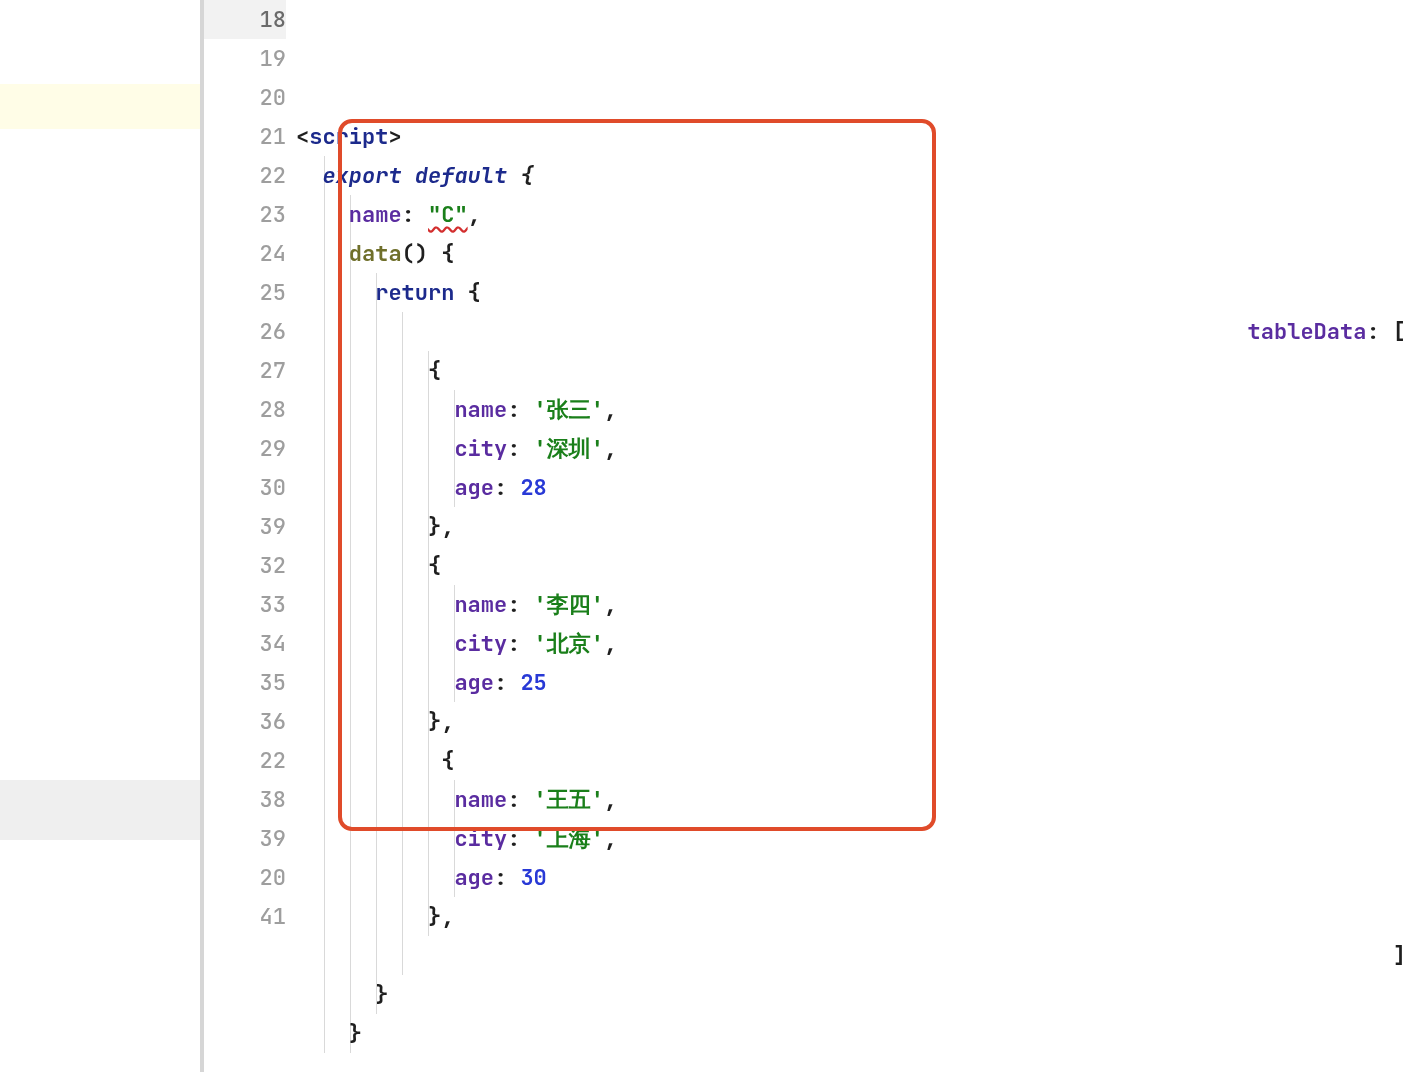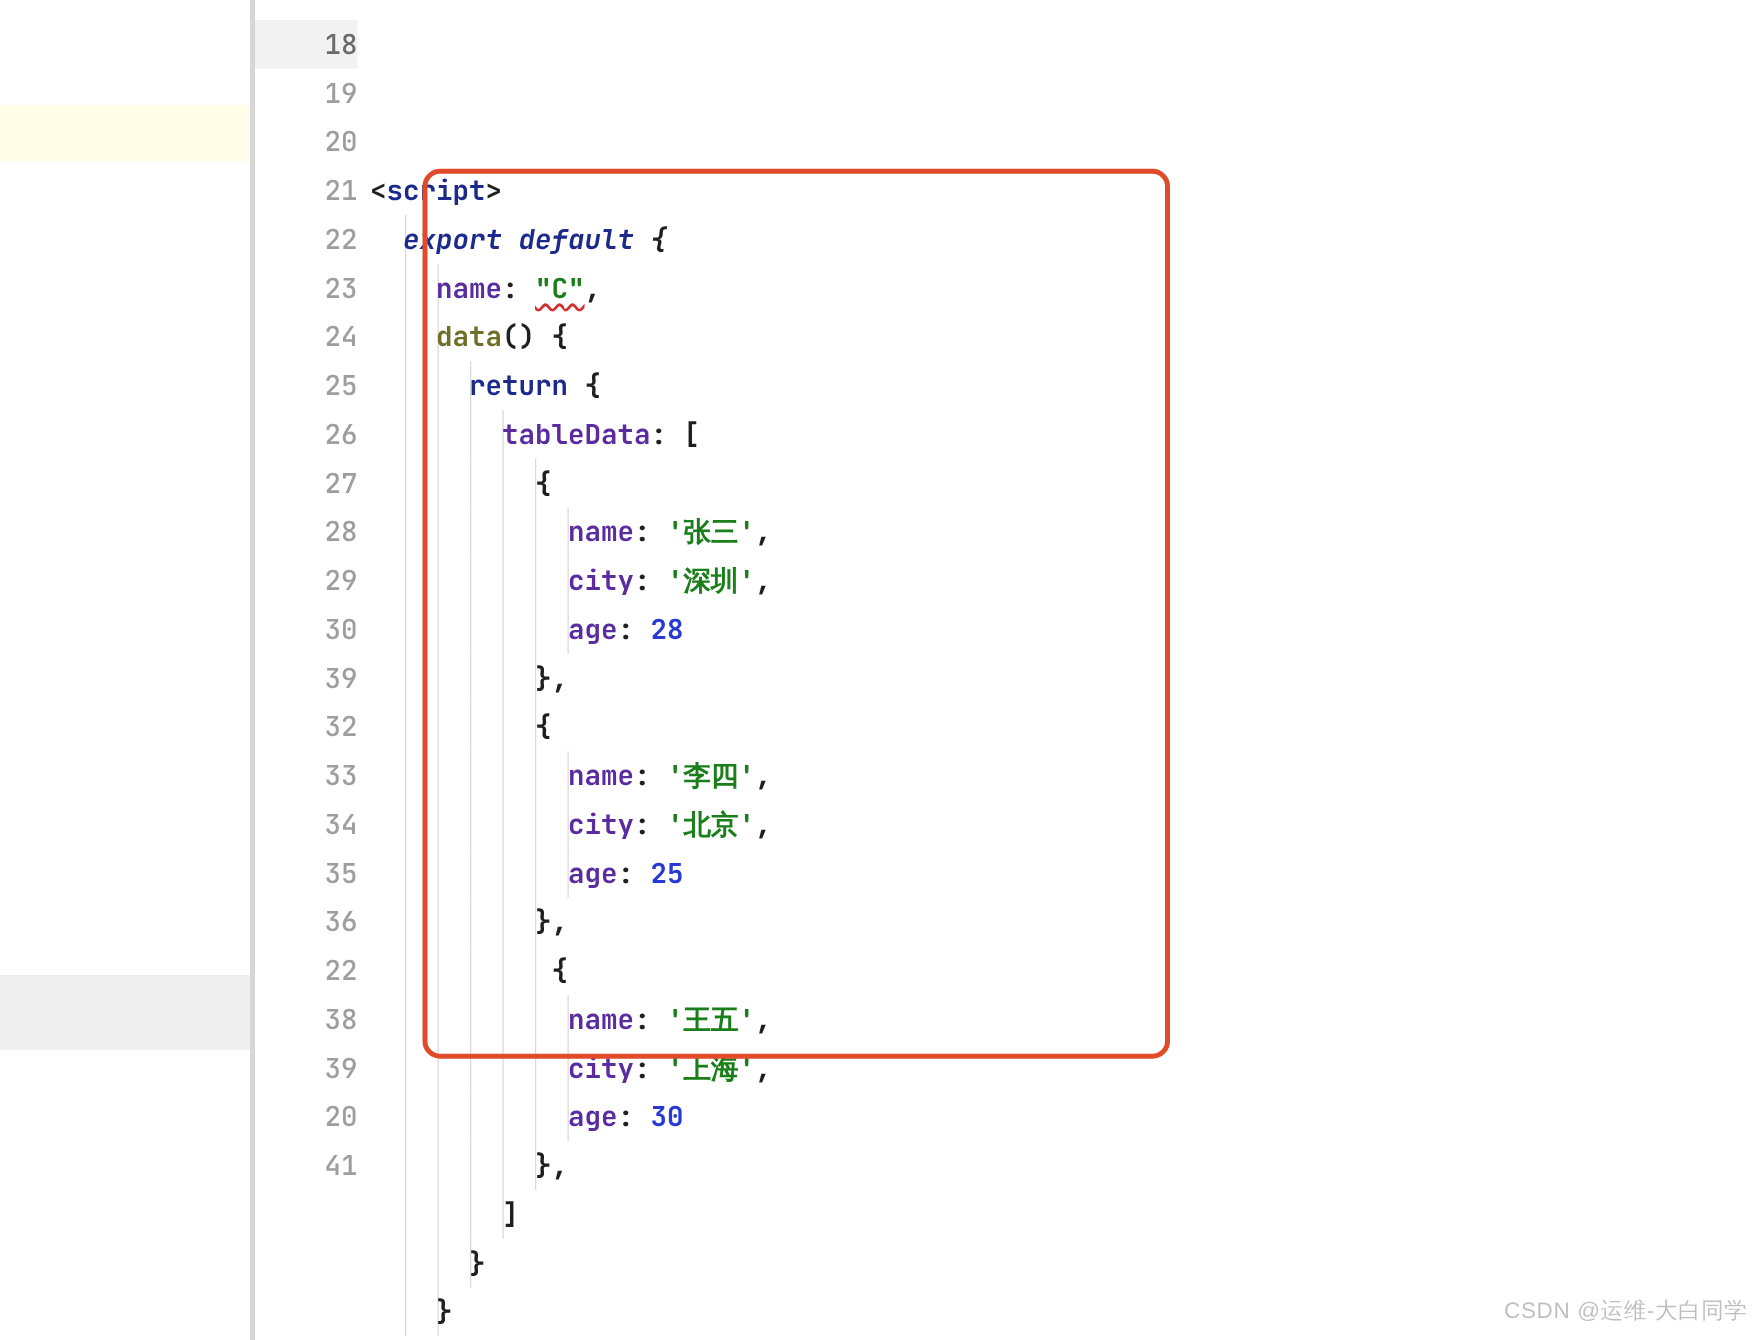--- a/index.html
+++ b/index.html
@@ -49,21 +49,20 @@
     height: 100%;
     background: #d6d6d6;
   }
   .editor {
     position: absolute;
     left: 204px;
     top: 0;
     right: 0;
     bottom: 0;
     display: flex;
-    margin-top: 16px;
   }
   .gutter {
     width: 92px;
     padding-right: 10px;
     box-sizing: border-box;
     text-align: right;
     color: #9e9e9e;
     font-weight: 500;
     background: #ffffff;
     user-select: none;
@@ -131,21 +130,21 @@
     color: rgba(0,0,0,0.25);
     font-family: sans-serif;
     letter-spacing: 0.5px;
   }
 
   
   .ind0 { padding-left: 0ch; }
   .ind1 { padding-left: 2ch; font-style: italic; }
   .ind2 { padding-left: 4ch; }
   .ind3 { padding-left: 6ch; }
-  .ind4 { padding-left: 8ch; }
+  .ind4 { padding-left: 8ch; text-align: right; }
   .ind5 { padding-left: 10ch; }
   .ind6 { padding-left: 12ch; }
 </style>
 </head>
 <body>
 
 <div class="viewport">
 
   <div class="sidebar">
     <div class="yellow-region"></div>
@@ -179,14 +178,13 @@
         <div class="ln">38</div>
         <div class="ln">39</div>
         <div class="ln">20</div>
         <div class="ln">41</div>
       </div>
     <div class="code" id="code">
       <div class="highlight-box" id="hlbox" style="top: 119px; height: 704px; left: 42px; width: 590px;"></div>
     <div class="row"><div class="guides"></div><div class="content ind0"><span class="tok-punc">&lt;</span><span class="tok-tag">script</span><span class="tok-punc">&gt;</span></div></div><div class="row"><div class="guides"><span class="g" style="left: 28px;"></span></div><div class="content ind1"><span class="tok-kw">export</span><span class="tok-punc"> </span><span class="tok-kw">default</span><span class="tok-punc"> {</span></div></div><div class="row"><div class="guides"><span class="g" style="left: 28px;"></span><span class="g" style="left: 54px;"></span></div><div class="content ind2"><span class="tok-prop">name</span><span class="tok-punc">: </span><span class="tok-str-err">"C"</span><span class="tok-punc">,</span></div></div><div class="row"><div class="guides"><span class="g" style="left: 28px;"></span><span class="g" style="left: 54px;"></span></div><div class="content ind2"><span class="tok-fn">data</span><span class="tok-punc">() {</span></div></div><div class="row"><div class="guides"><span class="g" style="left: 28px;"></span><span class="g" style="left: 54px;"></span><span class="g" style="left: 80px;"></span></div><div class="content ind3"><span class="tok-kw">return</span><span class="tok-punc"> {</span></div></div><div class="row"><div class="guides"><span class="g" style="left: 28px;"></span><span class="g" style="left: 54px;"></span><span class="g" style="left: 80px;"></span><span class="g" style="left: 106px;"></span></div><div class="content ind4"><span class="tok-prop">tableData</span><span class="tok-punc">: [</span></div></div><div class="row"><div class="guides"><span class="g" style="left: 28px;"></span><span class="g" style="left: 54px;"></span><span class="g" style="left: 80px;"></span><span class="g" style="left: 106px;"></span><span class="g" style="left: 132px;"></span></div><div class="content ind5"><span class="tok-punc">{</span></div></div><div class="row"><div class="guides"><span class="g" style="left: 28px;"></span><span class="g" style="left: 54px;"></span><span class="g" style="left: 80px;"></span><span class="g" style="left: 106px;"></span><span class="g" style="left: 132px;"></span><span class="g" style="left: 158px;"></span></div><div class="content ind6"><span class="tok-prop">name</span><span class="tok-punc">: </span><span class="tok-str">'张三'</span><span class="tok-punc">,</span></div></div><div class="row"><div class="guides"><span class="g" style="left: 28px;"></span><span class="g" style="left: 54px;"></span><span class="g" style="left: 80px;"></span><span class="g" style="left: 106px;"></span><span class="g" style="left: 132px;"></span><span class="g" style="left: 158px;"></span></div><div class="content ind6"><span class="tok-prop">city</span><span class="tok-punc">: </span><span class="tok-str">'深圳'</span><span class="tok-punc">,</span></div></div><div class="row"><div class="guides"><span class="g" style="left: 28px;"></span><span class="g" style="left: 54px;"></span><span class="g" style="left: 80px;"></span><span class="g" style="left: 106px;"></span><span class="g" style="left: 132px;"></span><span class="g" style="left: 158px;"></span></div><div class="content ind6"><span class="tok-prop">age</span><span class="tok-punc">: </span><span class="tok-num">28</span></div></div><div class="row"><div class="guides"><span class="g" style="left: 28px;"></span><span class="g" style="left: 54px;"></span><span class="g" style="left: 80px;"></span><span class="g" style="left: 106px;"></span><span class="g" style="left: 132px;"></span></div><div class="content ind5"><span class="tok-punc">},</span></div></div><div class="row"><div class="guides"><span class="g" style="left: 28px;"></span><span class="g" style="left: 54px;"></span><span class="g" style="left: 80px;"></span><span class="g" style="left: 106px;"></span><span class="g" style="left: 132px;"></span></div><div class="content ind5"><span class="tok-punc">{</span></div></div><div class="row"><div class="guides"><span class="g" style="left: 28px;"></span><span class="g" style="left: 54px;"></span><span class="g" style="left: 80px;"></span><span class="g" style="left: 106px;"></span><span class="g" style="left: 132px;"></span><span class="g" style="left: 158px;"></span></div><div class="content ind6"><span class="tok-prop">name</span><span class="tok-punc">: </span><span class="tok-str">'李四'</span><span class="tok-punc">,</span></div></div><div class="row"><div class="guides"><span class="g" style="left: 28px;"></span><span class="g" style="left: 54px;"></span><span class="g" style="left: 80px;"></span><span class="g" style="left: 106px;"></span><span class="g" style="left: 132px;"></span><span class="g" style="left: 158px;"></span></div><div class="content ind6"><span class="tok-prop">city</span><span class="tok-punc">: </span><span class="tok-str">'北京'</span><span class="tok-punc">,</span></div></div><div class="row"><div class="guides"><span class="g" style="left: 28px;"></span><span class="g" style="left: 54px;"></span><span class="g" style="left: 80px;"></span><span class="g" style="left: 106px;"></span><span class="g" style="left: 132px;"></span><span class="g" style="left: 158px;"></span></div><div class="content ind6"><span class="tok-prop">age</span><span class="tok-punc">: </span><span class="tok-num">25</span></div></div><div class="row"><div class="guides"><span class="g" style="left: 28px;"></span><span class="g" style="left: 54px;"></span><span class="g" style="left: 80px;"></span><span class="g" style="left: 106px;"></span><span class="g" style="left: 132px;"></span></div><div class="content ind5"><span class="tok-punc">},</span></div></div><div class="row"><div class="guides"><span class="g" style="left: 28px;"></span><span class="g" style="left: 54px;"></span><span class="g" style="left: 80px;"></span><span class="g" style="left: 106px;"></span><span class="g" style="left: 132px;"></span></div><div class="content ind5"><span class="tok-punc"> {</span></div></div><div class="row"><div class="guides"><span class="g" style="left: 28px;"></span><span class="g" style="left: 54px;"></span><span class="g" style="left: 80px;"></span><span class="g" style="left: 106px;"></span><span class="g" style="left: 132px;"></span><span class="g" style="left: 158px;"></span></div><div class="content ind6"><span class="tok-prop">name</span><span class="tok-punc">: </span><span class="tok-str">'王五'</span><span class="tok-punc">,</span></div></div><div class="row"><div class="guides"><span class="g" style="left: 28px;"></span><span class="g" style="left: 54px;"></span><span class="g" style="left: 80px;"></span><span class="g" style="left: 106px;"></span><span class="g" style="left: 132px;"></span><span class="g" style="left: 158px;"></span></div><div class="content ind6"><span class="tok-prop">city</span><span class="tok-punc">: </span><span class="tok-str">'上海'</span><span class="tok-punc">,</span></div></div><div class="row"><div class="guides"><span class="g" style="left: 28px;"></span><span class="g" style="left: 54px;"></span><span class="g" style="left: 80px;"></span><span class="g" style="left: 106px;"></span><span class="g" style="left: 132px;"></span><span class="g" style="left: 158px;"></span></div><div class="content ind6"><span class="tok-prop">age</span><span class="tok-punc">: </span><span class="tok-num">30</span></div></div><div class="row"><div class="guides"><span class="g" style="left: 28px;"></span><span class="g" style="left: 54px;"></span><span class="g" style="left: 80px;"></span><span class="g" style="left: 106px;"></span><span class="g" style="left: 132px;"></span></div><div class="content ind5"><span class="tok-punc">},</span></div></div><div class="row"><div class="guides"><span class="g" style="left: 28px;"></span><span class="g" style="left: 54px;"></span><span class="g" style="left: 80px;"></span><span class="g" style="left: 106px;"></span></div><div class="content ind4"><span class="tok-punc">]</span></div></div><div class="row"><div class="guides"><span class="g" style="left: 28px;"></span><span class="g" style="left: 54px;"></span><span class="g" style="left: 80px;"></span></div><div class="content ind3"><span class="tok-punc">}</span></div></div><div class="row"><div class="guides"><span class="g" style="left: 28px;"></span><span class="g" style="left: 54px;"></span></div><div class="content ind2"><span class="tok-punc">}</span></div></div></div>
   </div>
 
-  <div class="watermark">CSDN @运维-大白同学</div>
 </div>
 
 </body></html>

